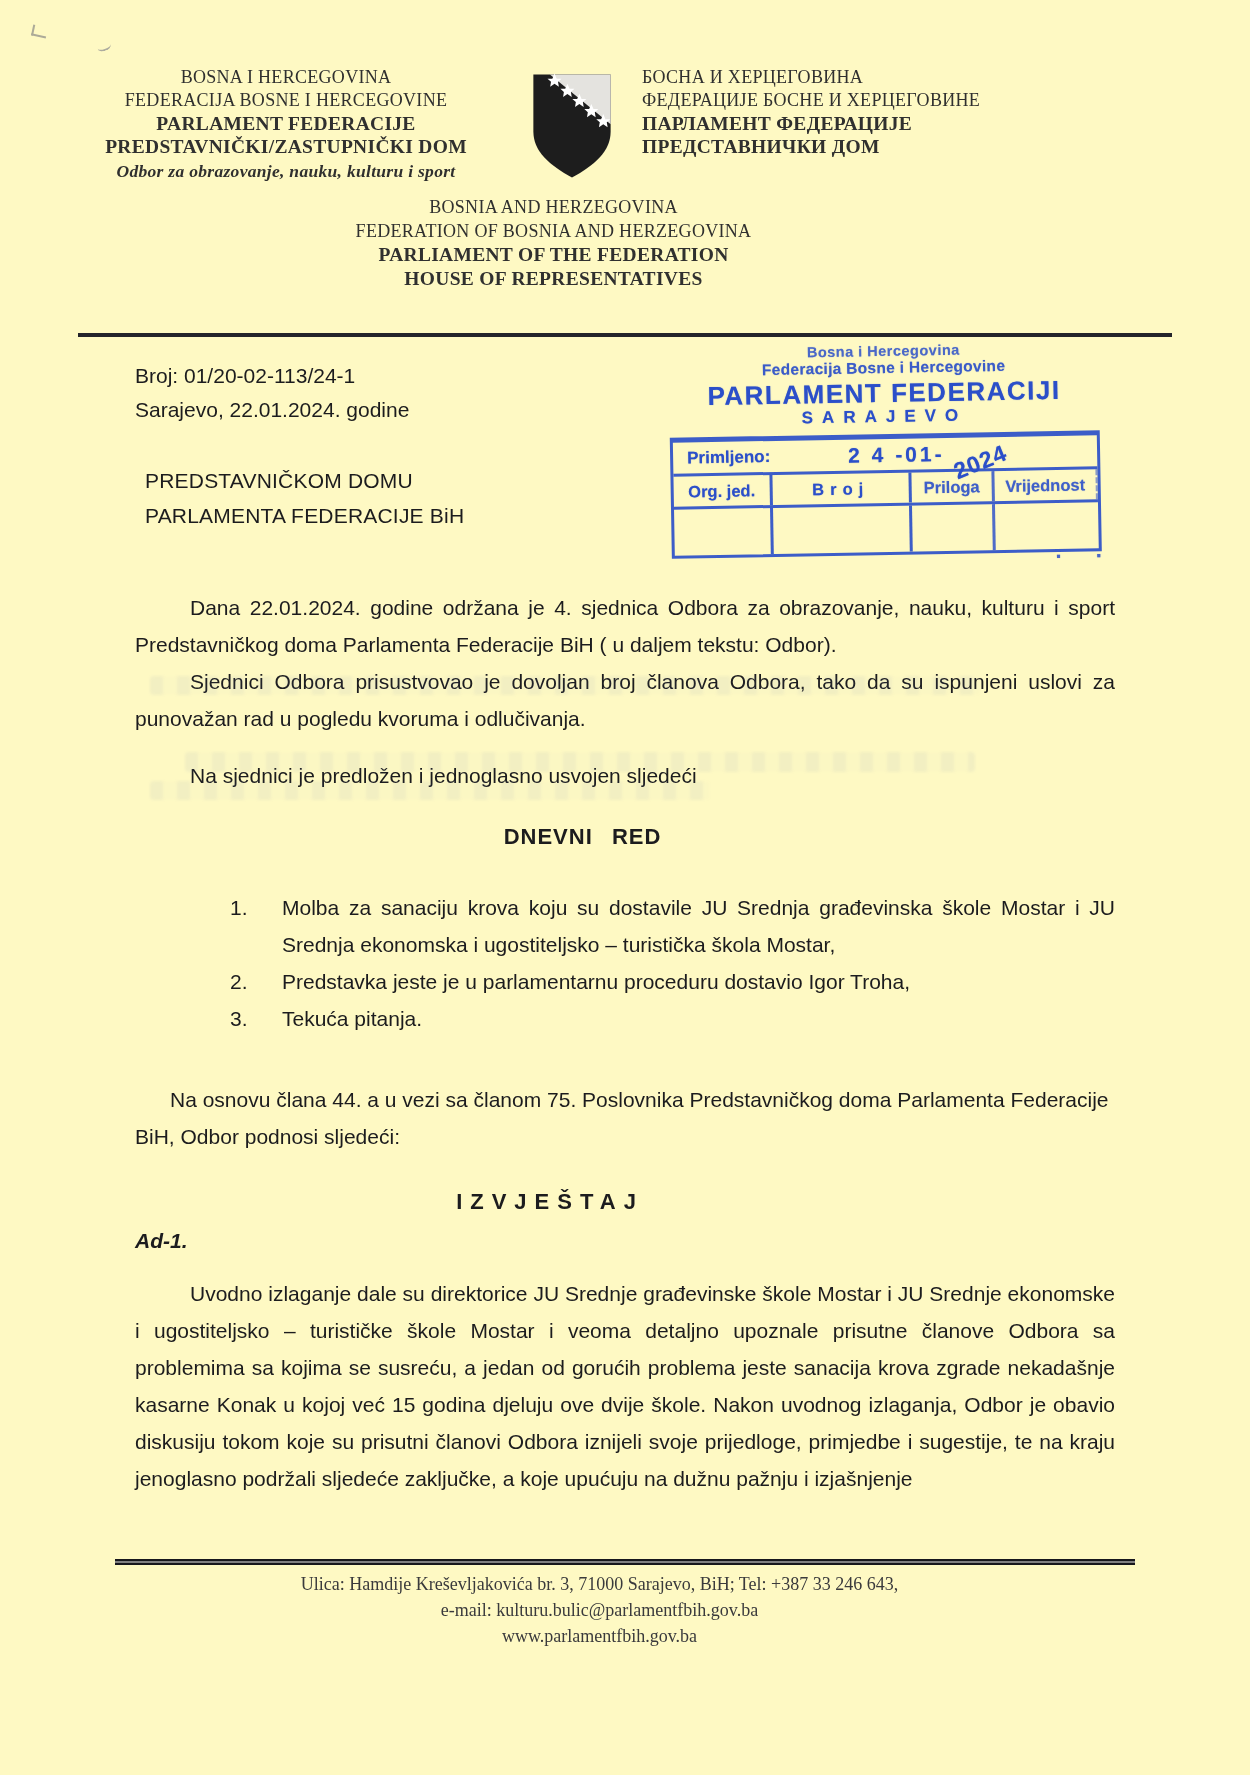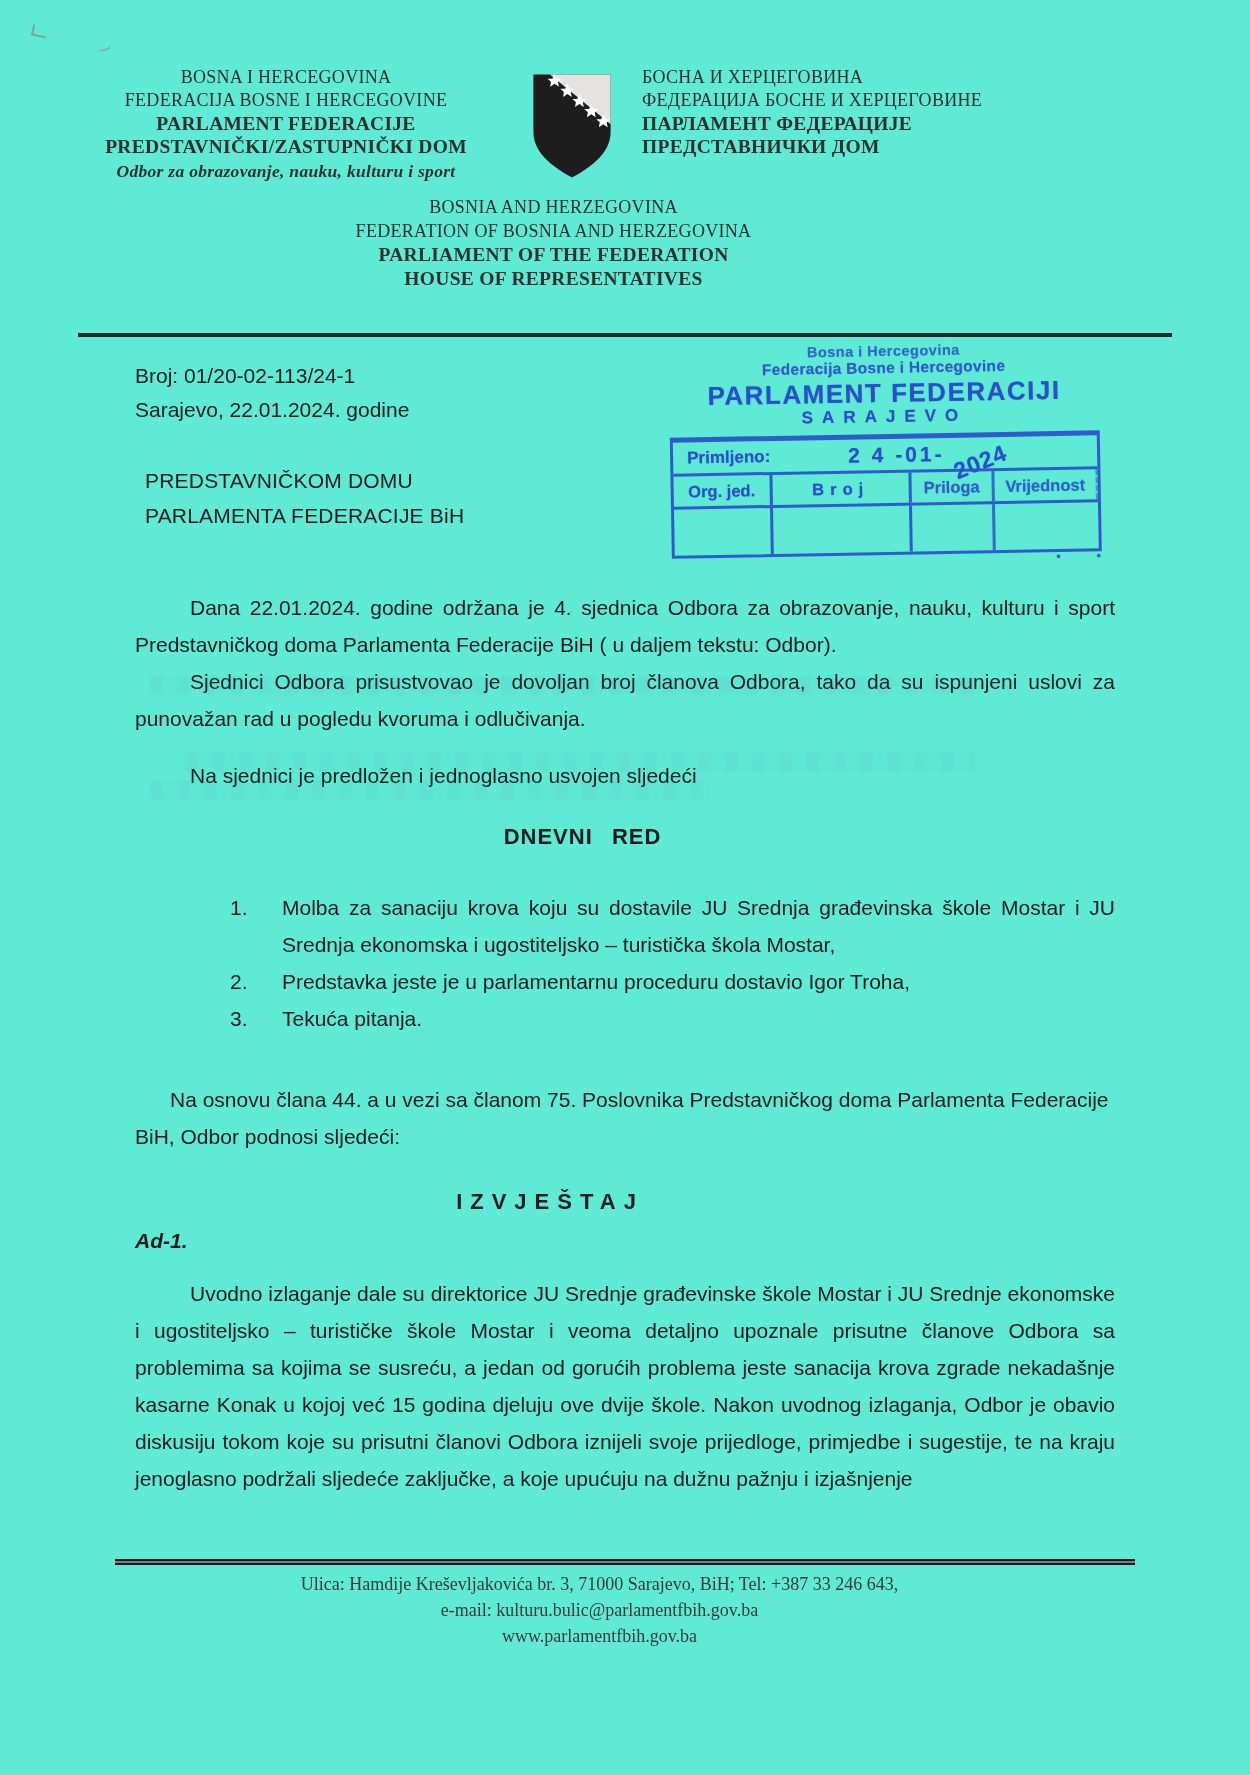--- a/index.html
+++ b/index.html
@@ -1,20 +1,20 @@
 <!DOCTYPE html>
 <html><head>
 <meta charset="utf-8">
 <style>
   html,body{margin:0;padding:0;background:#e9e9e6;}
   .page{
     position:relative;
     width:1250px;height:1775px;
     margin:0 auto;
-    background:#5eead4;
+    background:#fef9c3;
     overflow:hidden;
     color:#1c1c1e;
     font-family:"Liberation Sans", sans-serif;
   }
   
   .mark1{position:absolute;left:32px;top:26px;width:13px;height:9px;
     border-left:2px solid #8a8a86;border-bottom:2px solid #8a8a86;transform:rotate(12deg);opacity:.7;}
   .mark2{position:absolute;left:97px;top:42px;width:14px;height:7px;
     border-bottom:2px solid #9a9a95;border-radius:50%;transform:rotate(-18deg);opacity:.8;}
   .bleed{position:absolute;filter:blur(1.6px);border-radius:4px;opacity:.55;
@@ -121,21 +121,21 @@
         <polygon points="26,4 92,4 92,58" fill="#e4e3df"></polygon>
         <use href="#star5" transform="translate(31,11)"></use>
         <use href="#star5" transform="translate(45,22)"></use>
         <use href="#star5" transform="translate(58,33)"></use>
         <use href="#star5" transform="translate(71,44)"></use>
         <use href="#star5" transform="translate(84,55)"></use>
       </svg>
     </div>
     <div class="lh-right">
       <div class="lh-line">БОСНА И ХЕРЦЕГОВИНА</div>
-      <div class="lh-line">ФЕДЕРАЦИЈА БОСНЕ И ХЕРЦЕГОВИНЕ</div>
+      <div class="lh-line">ФЕДЕРАЦИЈЕ БОСНЕ И ХЕРЦЕГОВИНЕ</div>
       <div class="lh-line bold">ПАРЛАМЕНТ ФЕДЕРАЦИЈЕ</div>
       <div class="lh-line bold">ПРЕДСТАВНИЧКИ ДОМ</div>
     </div>
   </header>
 
   <div class="lh-center-en">
     <div class="lh-line">BOSNIA AND HERZEGOVINA</div>
     <div class="lh-line">FEDERATION OF BOSNIA AND HERZEGOVINA</div>
     <div class="lh-line bold">PARLIAMENT OF THE FEDERATION</div>
     <div class="lh-line bold">HOUSE OF REPRESENTATIVES</div>

